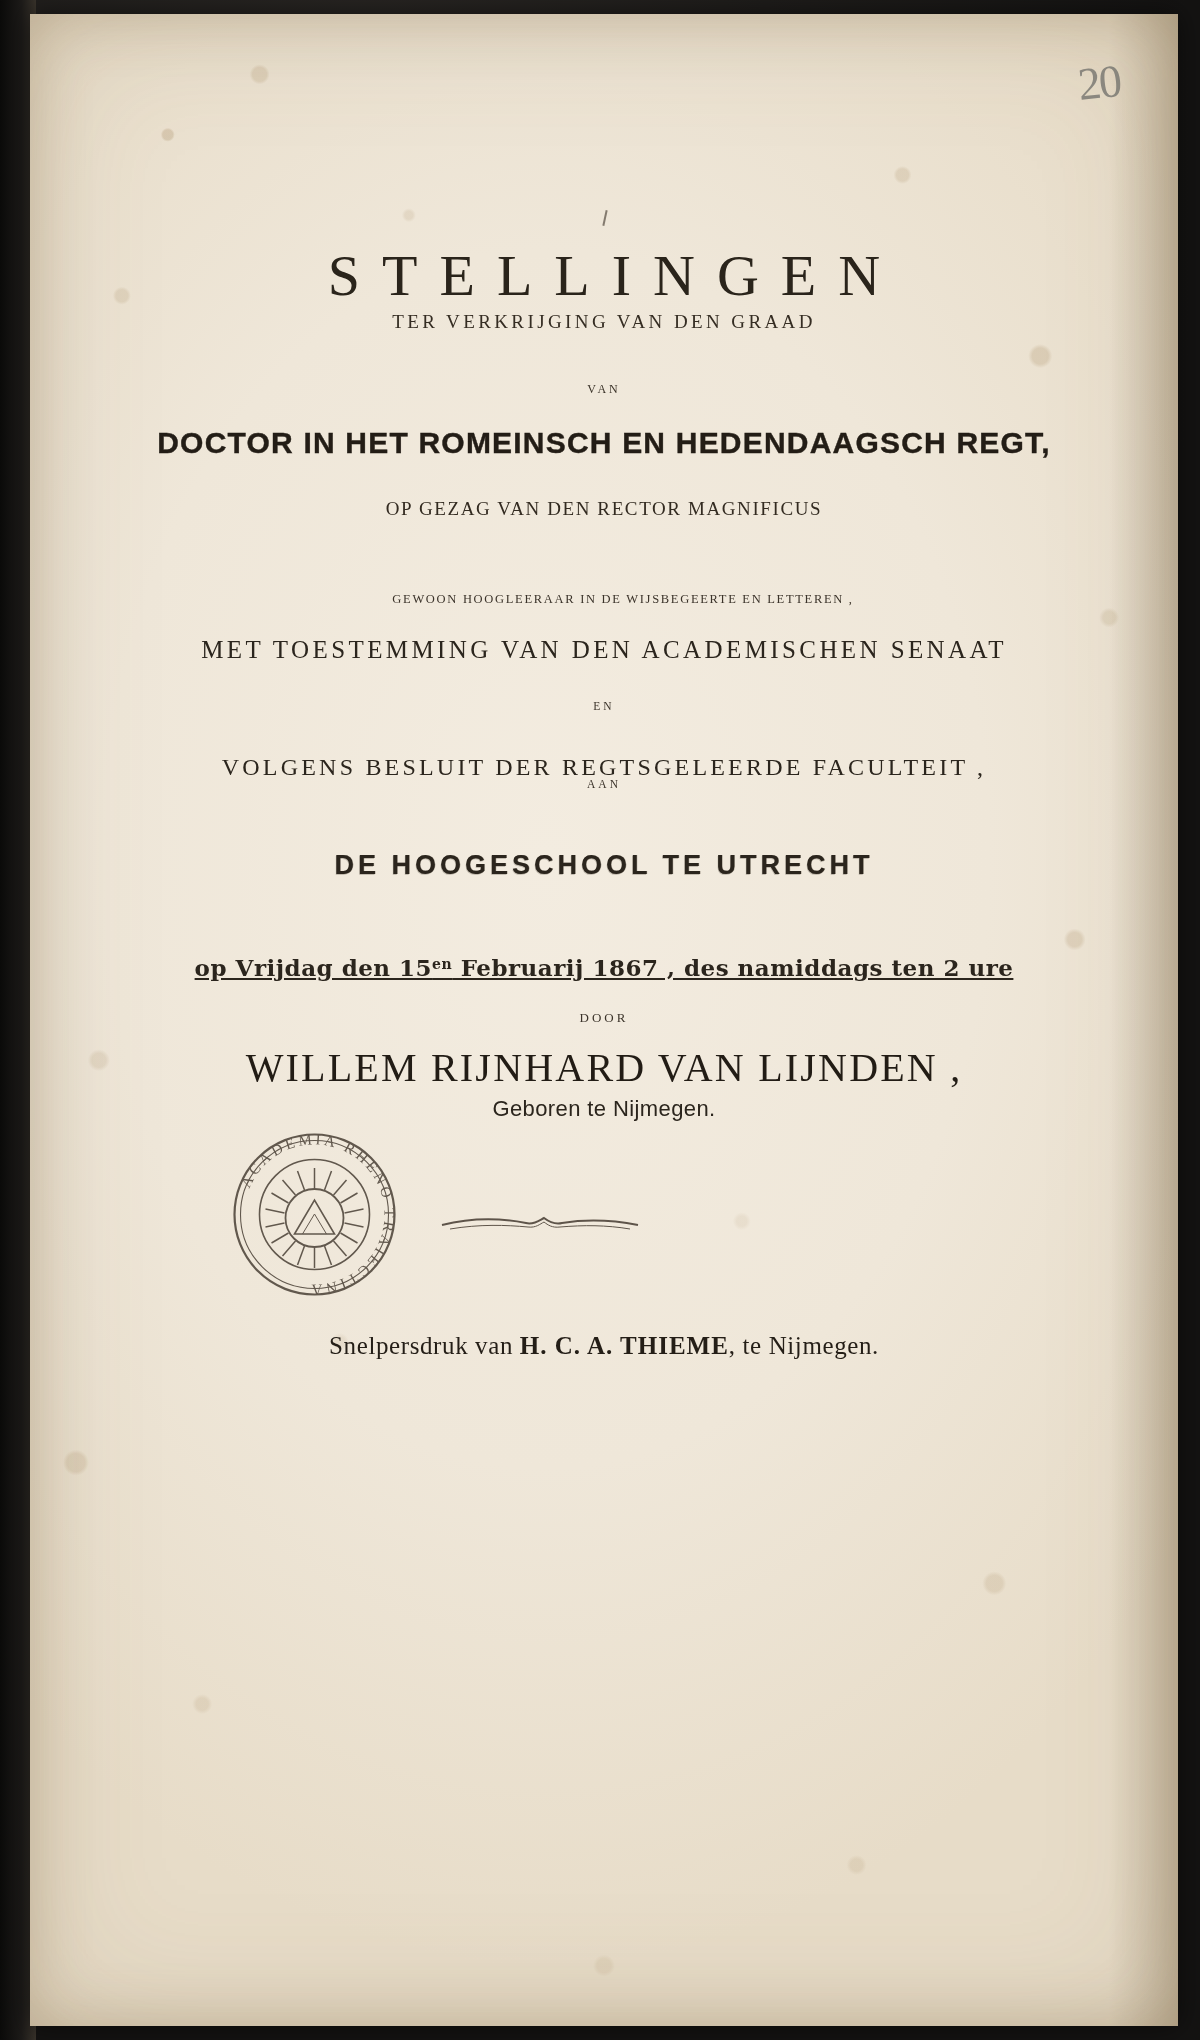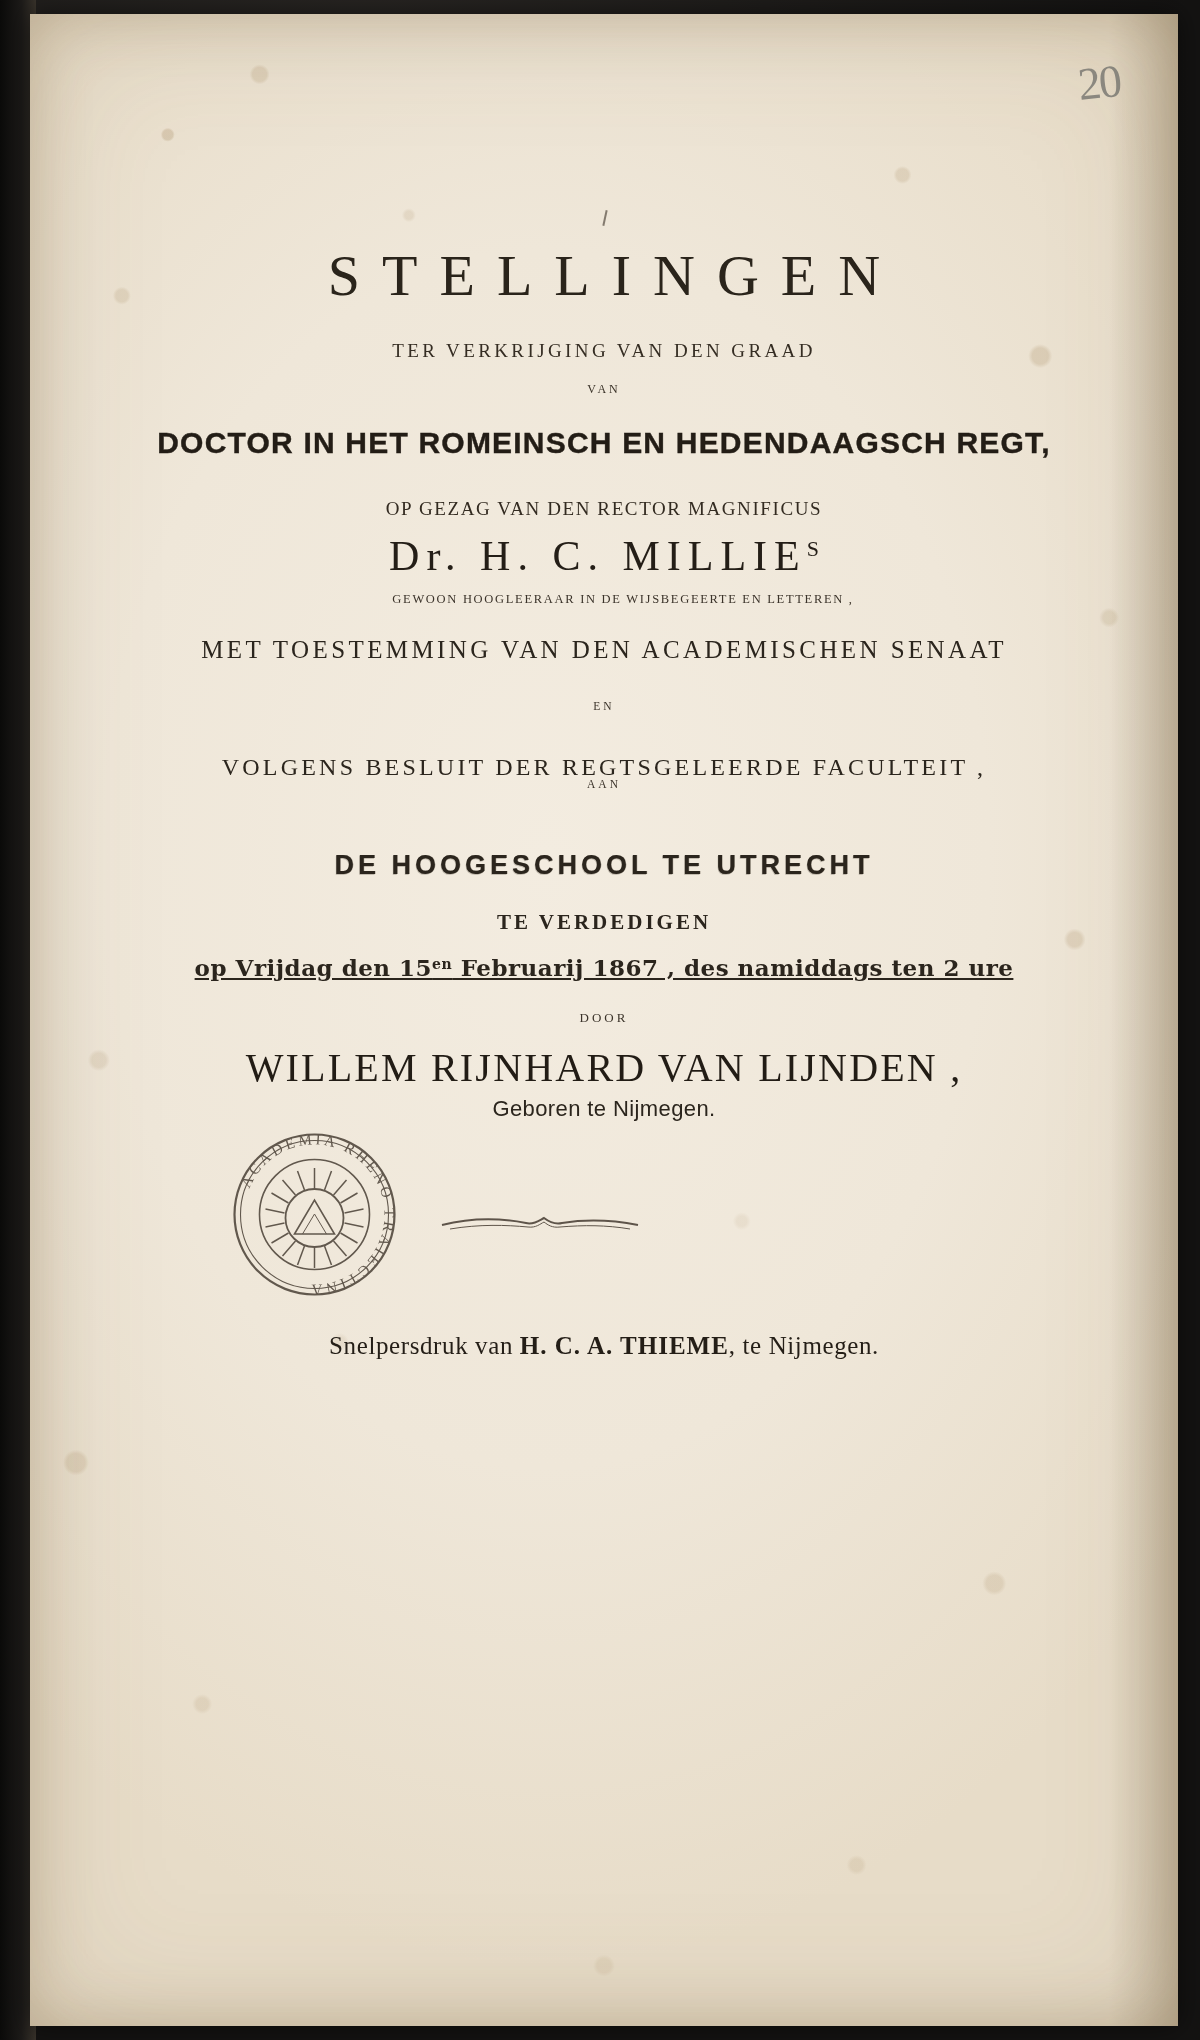--- a/index.html
+++ b/index.html
@@ -119,21 +119,21 @@
     font-family: "Liberation Serif", serif;
     color: #2a241b;
   }
 
   .line {
     position: absolute;
     left: 0; right: 0;
   }
 
   .l-sub1 {
-    top: 326px;
+    top: 297px;
     font-size: 19px;
     letter-spacing: 3.4px;
     color: #352d23;
   }
   .l-van1 {
     top: 368px;
     font-size: 12px;
     letter-spacing: 3px;
     color: #3a3228;
   }
@@ -299,31 +299,27 @@
 
       <div class="ink-tick"></div>
 
       <div class="title">STELLINGEN</div>
 
       <div class="line l-sub1">TER VERKRIJGING VAN DEN GRAAD</div>
       <div class="line l-van1">VAN</div>
       <div class="line l-doctor">DOCTOR IN HET ROMEINSCH EN HEDENDAAGSCH REGT,</div>
       <div class="line l-opgezag">OP GEZAG VAN DEN RECTOR MAGNIFICUS</div>
 
-      <div class="line l-rector">
-        <span>Dr. H. C. MILLIE</span><span class="sup">S</span>
-      </div>
 
       <div class="line l-gewoon">GEWOON HOOGLEERAAR IN DE WIJSBEGEERTE EN LETTEREN ,</div>
       <div class="line l-toestemming">MET TOESTEMMING VAN DEN ACADEMISCHEN SENAAT</div>
       <div class="line l-en">EN</div>
       <div class="line l-volgens">VOLGENS BESLUIT DER REGTSGELEERDE FACULTEIT ,</div>
       <div class="line l-aan">AAN</div>
       <div class="line l-school">DE HOOGESCHOOL TE UTRECHT</div>
-      <div class="line l-verdedigen">TE VERDEDIGEN</div>
 
       <div class="line l-date">
         <span>op Vrijdag den 15</span><span class="sup">en</span><span> Februarij 1867 , des namiddags ten 2 ure</span>
       </div>
 
       <div class="line l-door">DOOR</div>
       <div class="line l-author">WILLEM RIJNHARD VAN LIJNDEN ,</div>
       <div class="line l-born">Geboren te Nijmegen.</div>
 
       <div class="seal">

